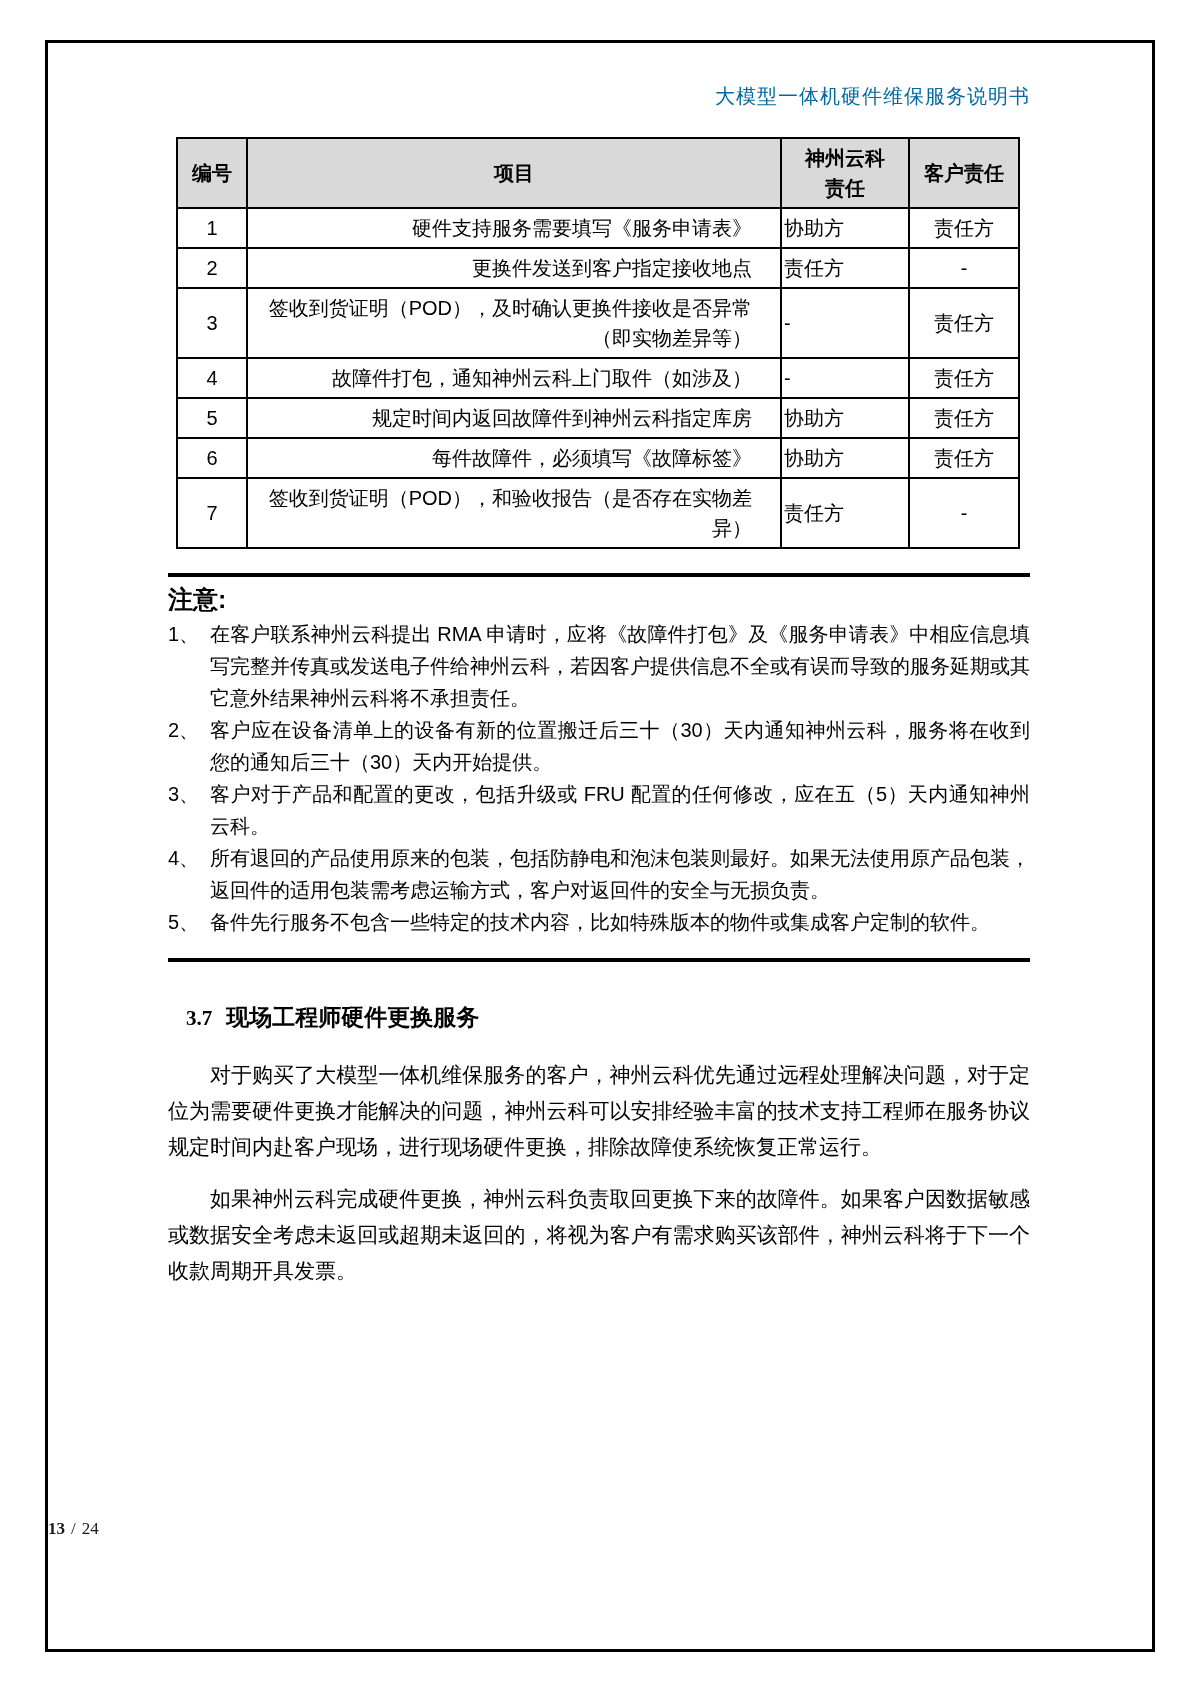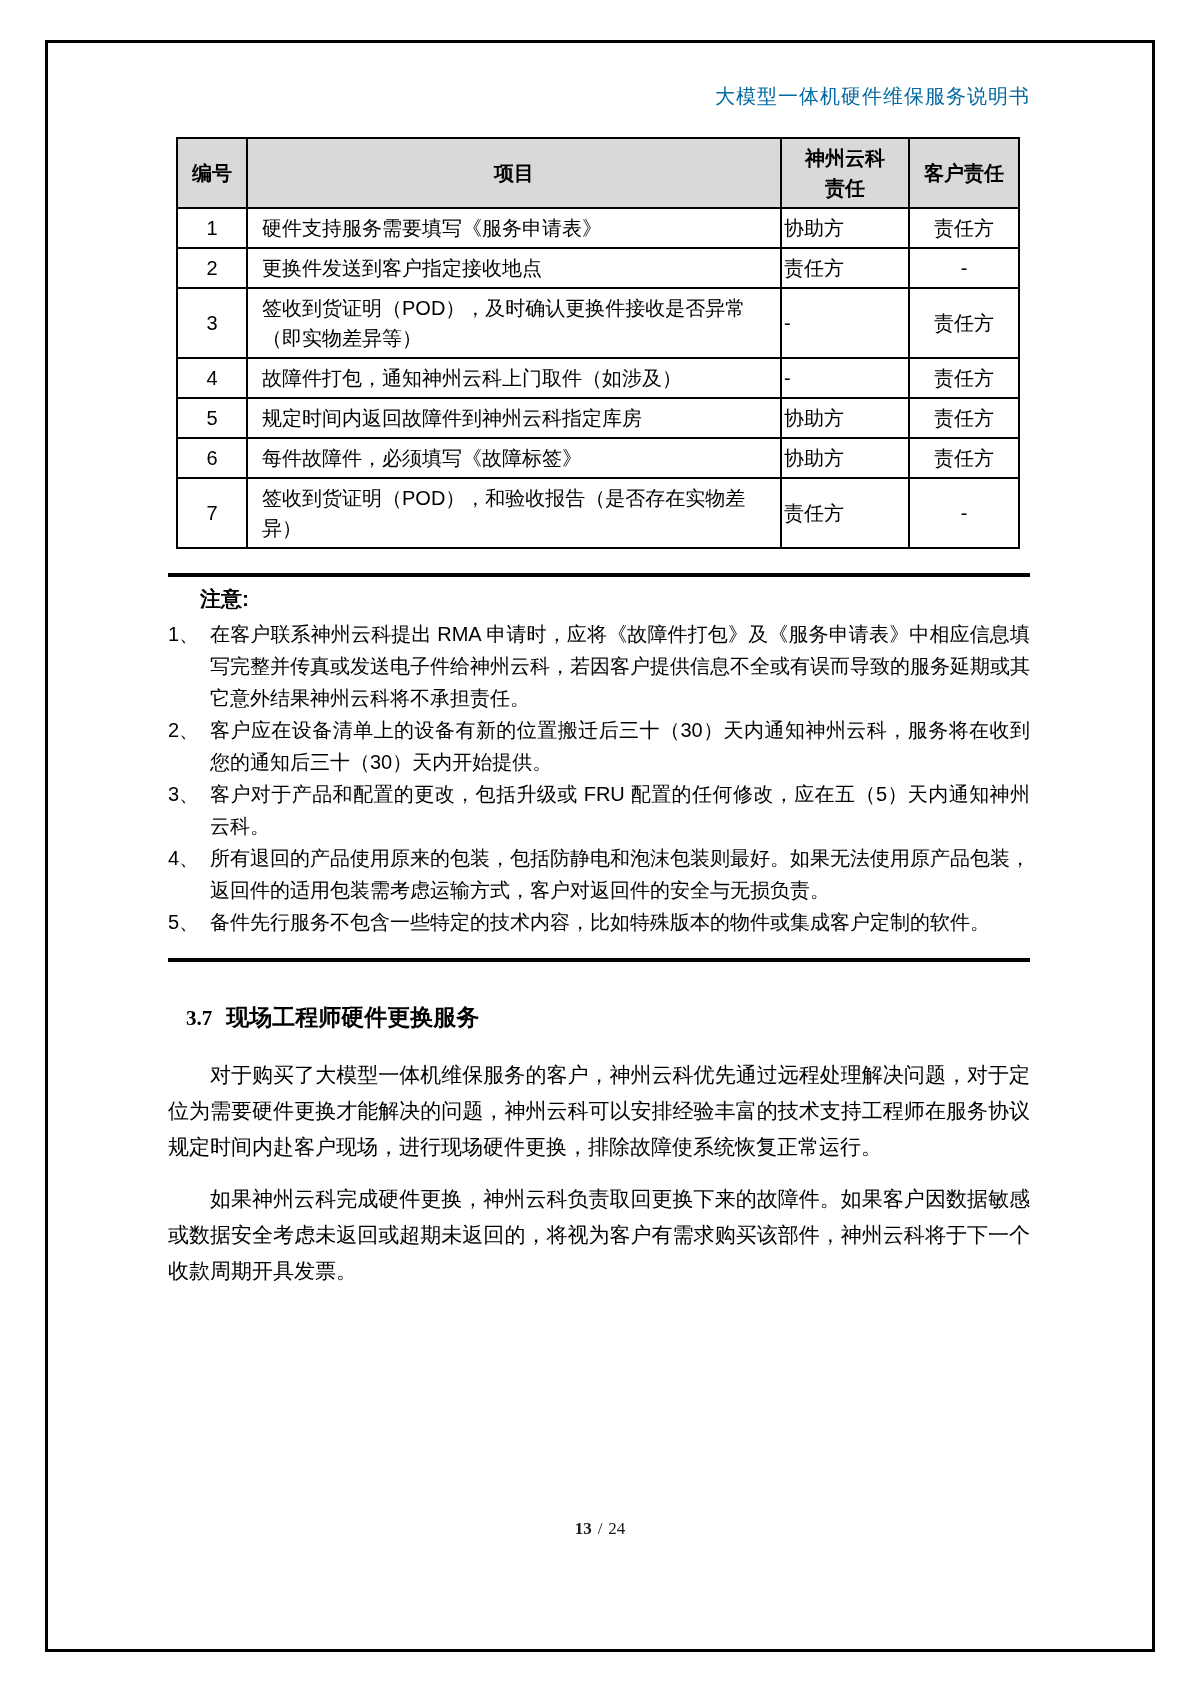--- a/index.html
+++ b/index.html
@@ -59,35 +59,34 @@
     text-align: center;
     padding: 4px 2px;
   }
   .resp-table td {
     font-size: 20px;
     line-height: 30px;
     padding: 4px 2px;
   }
   .col-no   { width: 64px;  text-align: center; }
   .col-item { width: 528px; text-align: left; }
-  td.col-item { padding-left: 14px; padding-right: 12px; }
+  td.col-item { padding-left: 14px; padding-right: 28px; text-align: right; }
   .col-vendor { width: 122px; }
   .col-cust   { width: 104px; text-align: center; }
   .rule {
     height: 4px;
     background: #000000;
   }
   .rule-top { margin-top: 24px; }
   .rule-bottom { margin-top: 20px; }
   .note-label {
     margin-top: 9px;
-    font-size: 21px;
+    font-size: 25px;
     font-weight: bold;
     line-height: 26px;
-    margin-left: 32px;
   }
   .notes { margin-top: 6px; }
   .note-item {
     display: flex;
     font-size: 20px;
     line-height: 32px;
   }
   .note-no {
     flex: 0 0 42px;
   }
@@ -112,21 +111,21 @@
     font-size: 21px;
     line-height: 36px;
     text-align: justify;
     text-indent: 2em;
   }
   .body-para.second { margin-top: 16px; }
   .doc-footer {
     position: absolute;
     left: 0; right: 0;
     top: 1436px;
-    text-align: center;
+    text-align: left;
     font-family: "Liberation Serif", serif;
     font-size: 17px;
     color: #1a1a1a;
   }
   .pg-cur { font-weight: bold; }
   .pg-sep { margin: 0 6px; }
 </style>
 </head>
 <body>
 

